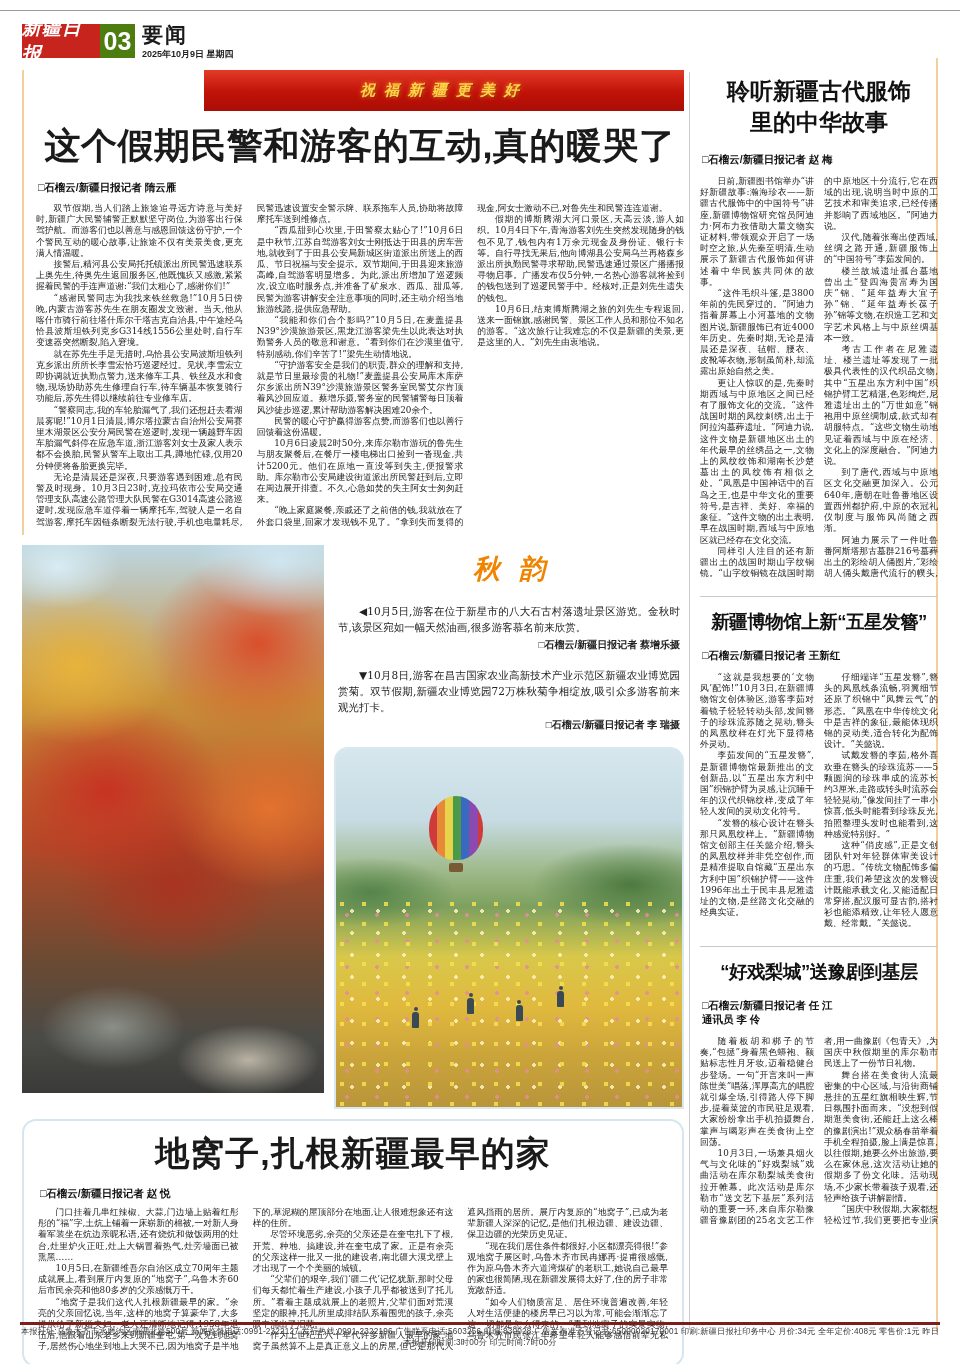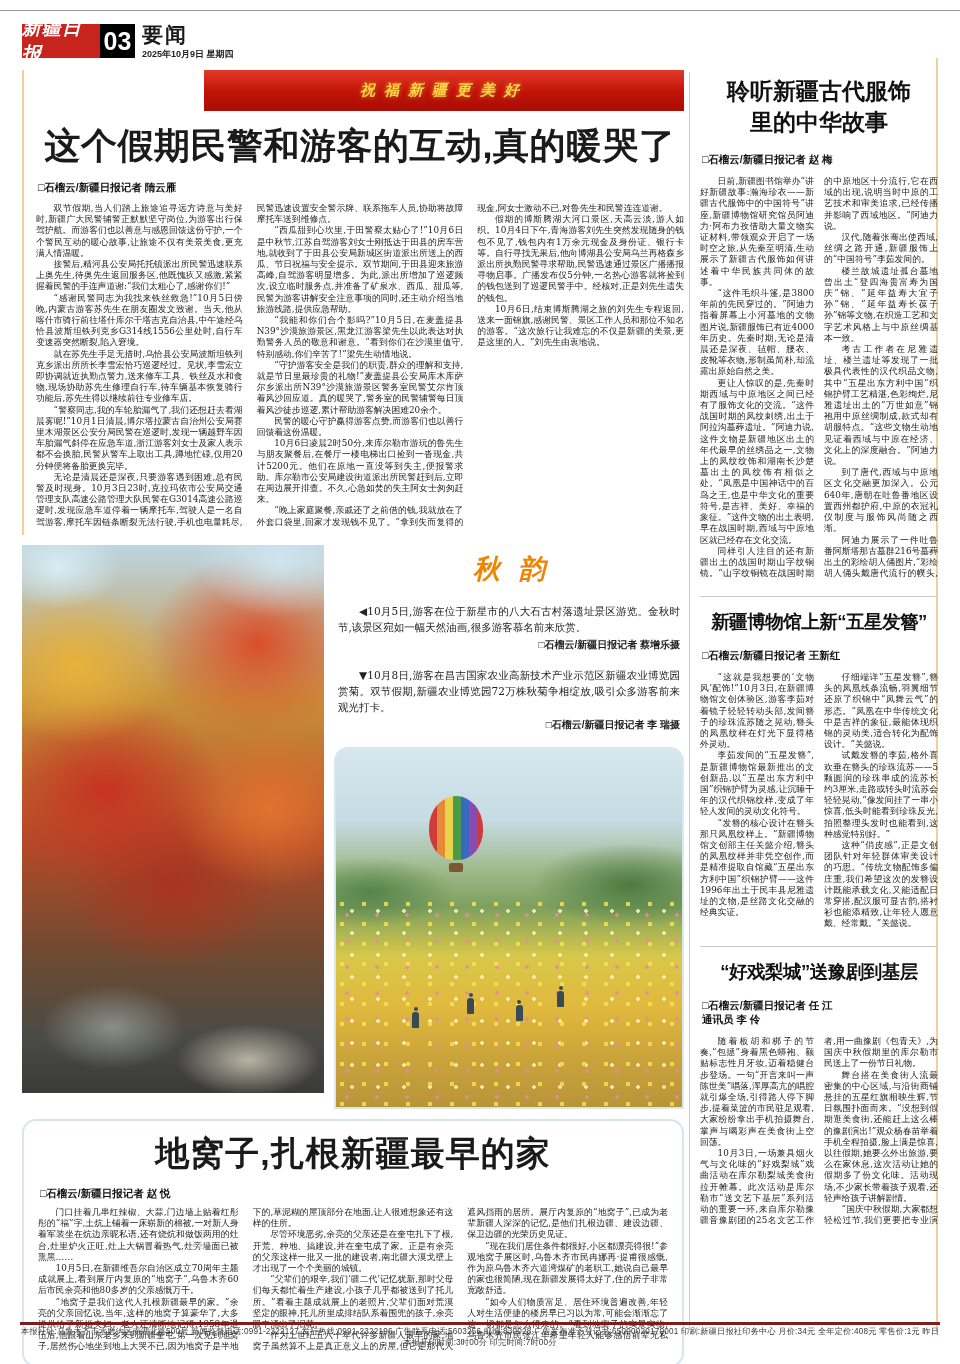--- a/index.html
+++ b/index.html
@@ -6,21 +6,21 @@
   .page{position:relative;width:960px;height:1364px;background:#ffffff;margin:0 auto;
         font-family:"Liberation Sans","DejaVu Sans",sans-serif;color:#1a1a1a;overflow:hidden;}
   .top-rule{position:absolute;top:10px;left:0;width:960px;height:1px;background:#9a9a9a;}
   .right-orange{position:absolute;left:936px;top:58px;height:1274px;width:2px;background:#f3cf9b;}
   .v-divider{position:absolute;left:689px;top:72px;height:1258px;width:1px;background:#cccccc;}
 
   
   .masthead{position:absolute;left:22px;top:24px;display:flex;align-items:flex-start;}
   .logo{width:78px;height:34px;background:#c8241e;color:#fff;display:flex;align-items:center;justify-content:center;
         font-family:"DejaVu Serif","Liberation Serif",serif;font-weight:bold;font-style:italic;font-size:19px;letter-spacing:1px;}
-  .pagenum{width:35px;height:34px;background:#000000;color:#fff;display:flex;align-items:center;justify-content:center;
+  .pagenum{width:35px;height:34px;background:#4d7c0f;color:#fff;display:flex;align-items:center;justify-content:center;
         font-size:25px;font-weight:bold;}
   .section-block{margin-left:7px;}
   .section-title{font-size:21px;font-weight:900;letter-spacing:2px;line-height:22px;}
   .date-line{font-size:9px;font-weight:bold;margin-top:2px;color:#222;}
 
   
   .left-zone{position:absolute;left:22px;top:70px;width:662px;}
   .main-article{border-left:2px solid #f3cf9b;padding-left:12px;}
   .banner{margin-left:168px;height:41px;background:linear-gradient(180deg,#e23a28 0%,#c01208 55%,#a90d05 100%);
         display:flex;align-items:center;justify-content:center;}
@@ -124,21 +124,21 @@
       <div class="byline main-byline">□石榴云/新疆日报记者 隋云雁</div>
       <div class="body-text main-body">
           <p>双节假期,当人们踏上旅途追寻远方诗意与美好时,新疆广大民警辅警正默默坚守岗位,为游客出行保驾护航。而游客们也以善意与感恩回馈这份守护,一个个警民互动的暖心故事,让旅途不仅有美景美食,更充满人情温暖。</p>
           <p>接警后,精河县公安局托托镇派出所民警迅速联系上奥先生,待奥先生返回服务区,他既愧疚又感激,紧紧握着民警的手连声道谢:“我们太粗心了,感谢你们!”</p>
           <p>“感谢民警同志为我找来铁丝救急!”10月5日傍晚,内蒙古游客苏先生在朋友圈发文致谢。当天,他从喀什市骑行前往塔什库尔干塔吉克自治县,中午途经乌恰县波斯坦铁列克乡G314线1556公里处时,自行车变速器突然断裂,陷入窘境。</p>
           <p>就在苏先生手足无措时,乌恰县公安局波斯坦铁列克乡派出所所长李雪宏恰巧巡逻经过。见状,李雪宏立即协调就近执勤点警力,送来修车工具、铁丝及水和食物,现场协助苏先生修理自行车,待车辆基本恢复骑行功能后,苏先生得以继续前往专业修车店。</p>
           <p>“警察同志,我的车轮胎漏气了,我们还想赶去看湖晨雾呢!”10月1日清晨,博尔塔拉蒙古自治州公安局赛里木湖景区公安分局民警在巡逻时,发现一辆越野车因车胎漏气斜停在应急车道,浙江游客刘女士及家人表示都不会换胎,民警从警车上取出工具,蹲地忙碌,仅用20分钟便将备胎更换完毕。</p>
           <p>无论是清晨还是深夜,只要游客遇到困难,总有民警及时现身。10月3日23时,克拉玛依市公安局交通管理支队高速公路管理大队民警在G3014高速公路巡逻时,发现应急车道停着一辆摩托车,驾驶人是一名自驾游客,摩托车因链条断裂无法行驶,手机也电量耗尽,民警迅速设置安全警示牌、联系拖车人员,协助将故障摩托车送到维修点。</p>
           <p>“西瓜甜到心坎里,于田警察太贴心了!”10月6日是中秋节,江苏自驾游客刘女士刚抵达于田县的房车营地,就收到了于田县公安局新城区街道派出所送上的西瓜、节日祝福与安全提示。双节期间,于田县迎来旅游高峰,自驾游客明显增多。为此,派出所增加了巡逻频次,设立临时服务点,并准备了矿泉水、西瓜、甜瓜等,民警为游客讲解安全注意事项的同时,还主动介绍当地旅游线路,提供应急帮助。</p>
           <p>“我能和你们合个影吗?”10月5日,在麦盖提县N39°沙漠旅游景区,黑龙江游客梁先生以此表达对执勤警务人员的敬意和谢意。“看到你们在沙漠里值守,特别感动,你们辛苦了!”梁先生动情地说。</p>
-          <p>“守护游客安全是我们的职责,群众的理解和支持,就是节日里最珍贵的礼物!”麦盖提县公安局库木库萨尔乡派出所N39°沙漠旅游景区警务室民警艾尔肯顶着风沙回应道。真的暖哭了,警务室的民警辅警每日顶着风沙徒步巡逻,累计帮助游客解决困难20余个。</p>
+          <p>“守护游客安全是我们的职责,群众的理解和支持,就是节日里最珍贵的礼物!”麦盖提县公安局库木库萨尔乡派出所N39°沙漠旅游景区警务室民警艾尔肯顶着风沙回应道。蔡增乐摄,警务室的民警辅警每日顶着风沙徒步巡逻,累计帮助游客解决困难20余个。</p>
           <p>民警的暖心守护赢得游客点赞,而游客们也以善行回馈着这份温暖。</p>
           <p>10月6日凌晨2时50分,来库尔勒市游玩的鲁先生与朋友聚餐后,在餐厅一楼电梯出口捡到一沓现金,共计5200元。他们在原地一直没等到失主,便报警求助。库尔勒市公安局建设街道派出所民警赶到后,立即在周边展开排查。不久,心急如焚的失主阿女士匆匆赶来。</p>
           <p>“晚上家庭聚餐,亲戚还了之前借的钱,我就放在了外套口袋里,回家才发现钱不见了。”拿到失而复得的现金,阿女士激动不已,对鲁先生和民警连连道谢。</p>
           <p>假期的博斯腾湖大河口景区,天高云淡,游人如织。10月4日下午,青海游客刘先生突然发现随身的钱包不见了,钱包内有1万余元现金及身份证、银行卡等。自行寻找无果后,他向博湖县公安局乌兰再格森乡派出所执勤民警寻求帮助,民警迅速通过景区广播播报寻物启事。广播发布仅5分钟,一名热心游客就将捡到的钱包送到了巡逻民警手中。经核对,正是刘先生遗失的钱包。</p>
           <p>10月6日,结束博斯腾湖之旅的刘先生专程返回,送来一面锦旗,感谢民警、景区工作人员和那位不知名的游客。“这次旅行让我难忘的不仅是新疆的美景,更是这里的人。”刘先生由衷地说。</p>
         </div>
     </section>
 
     <div class="photo-zone">
       <div class="photo-left"></div>

